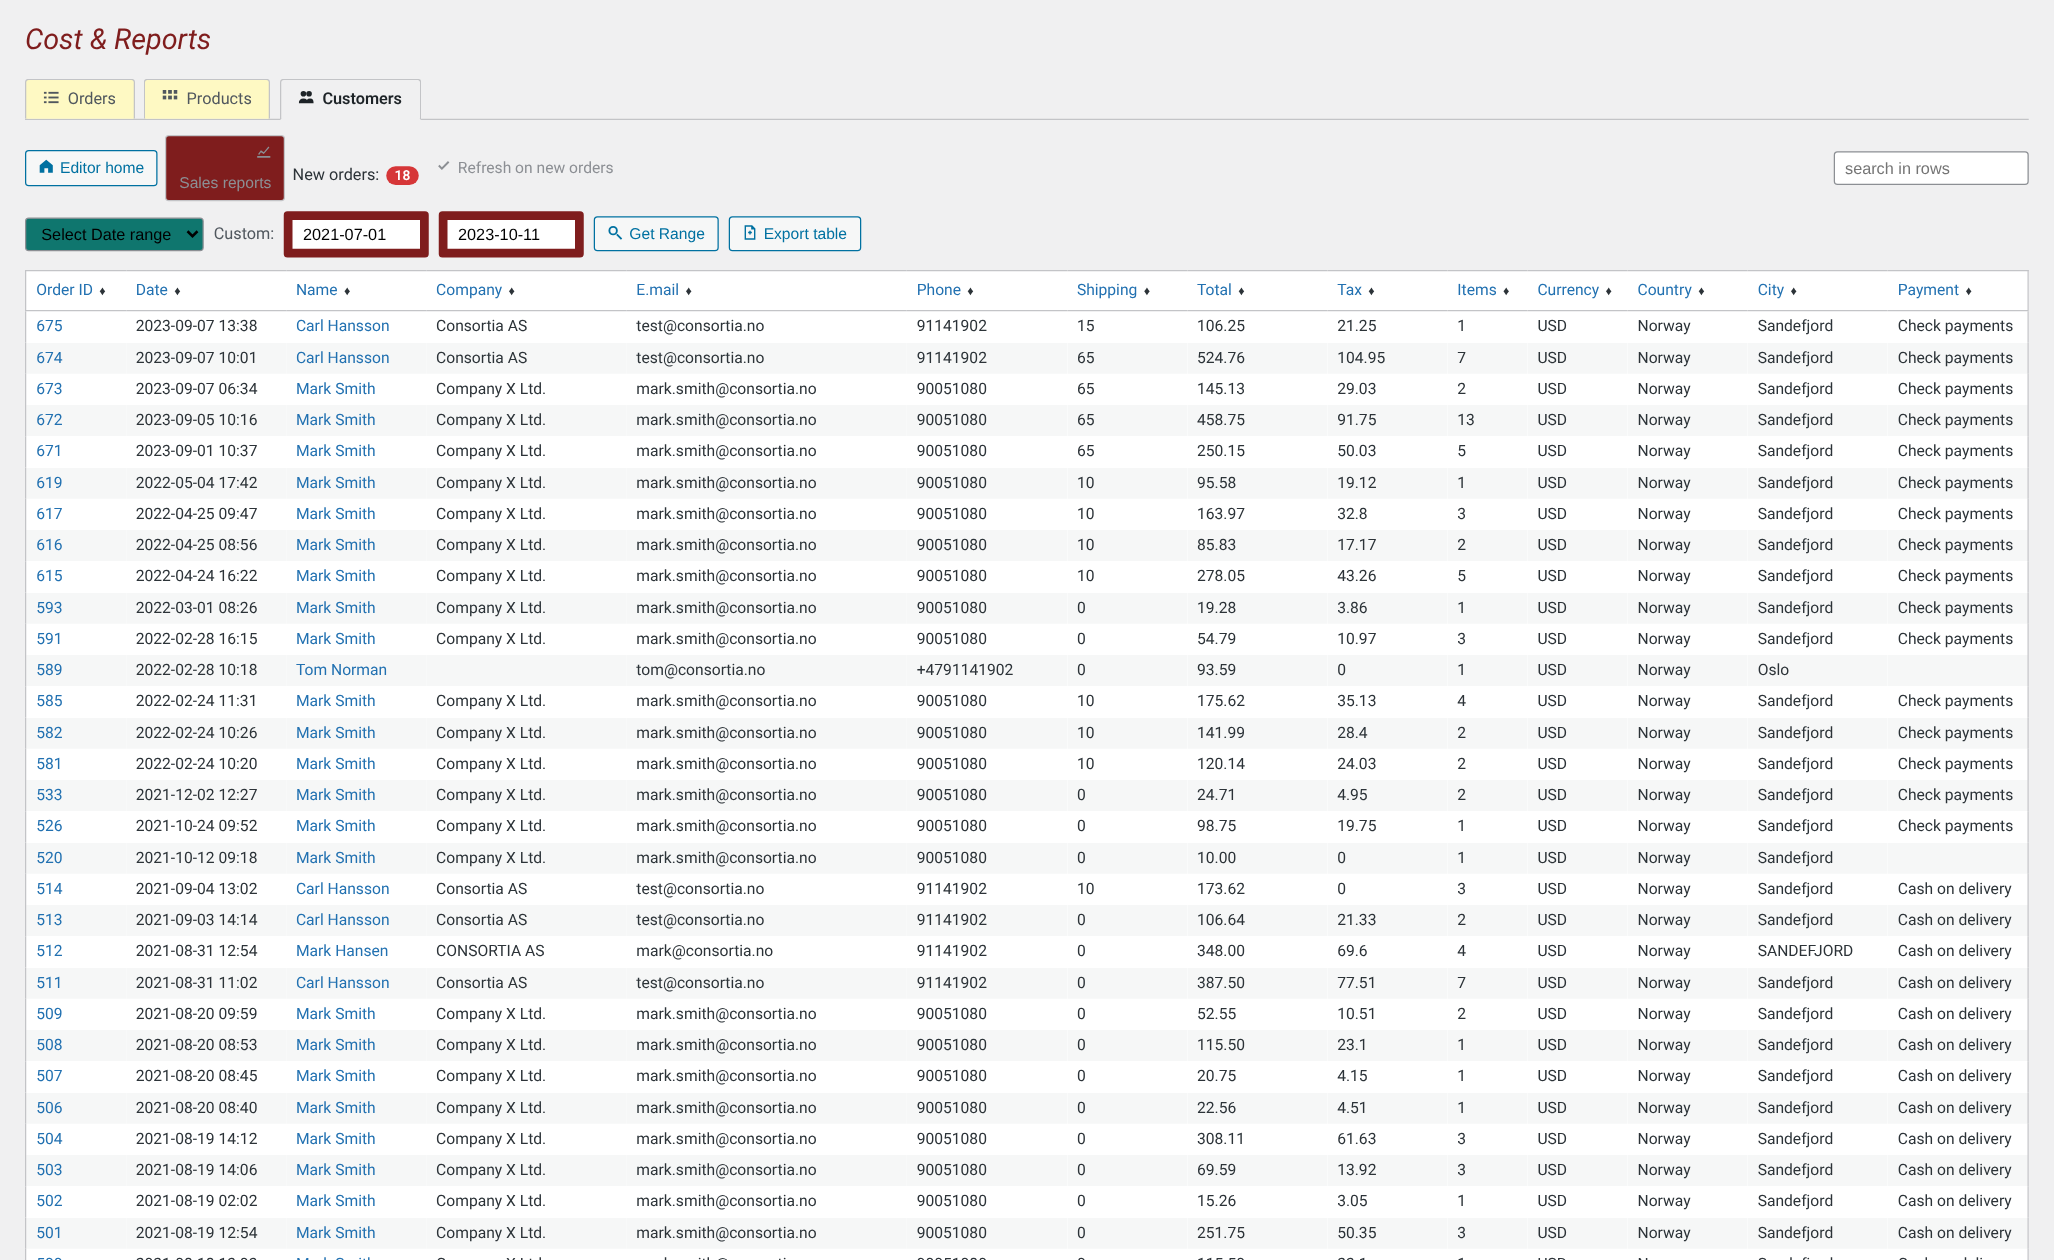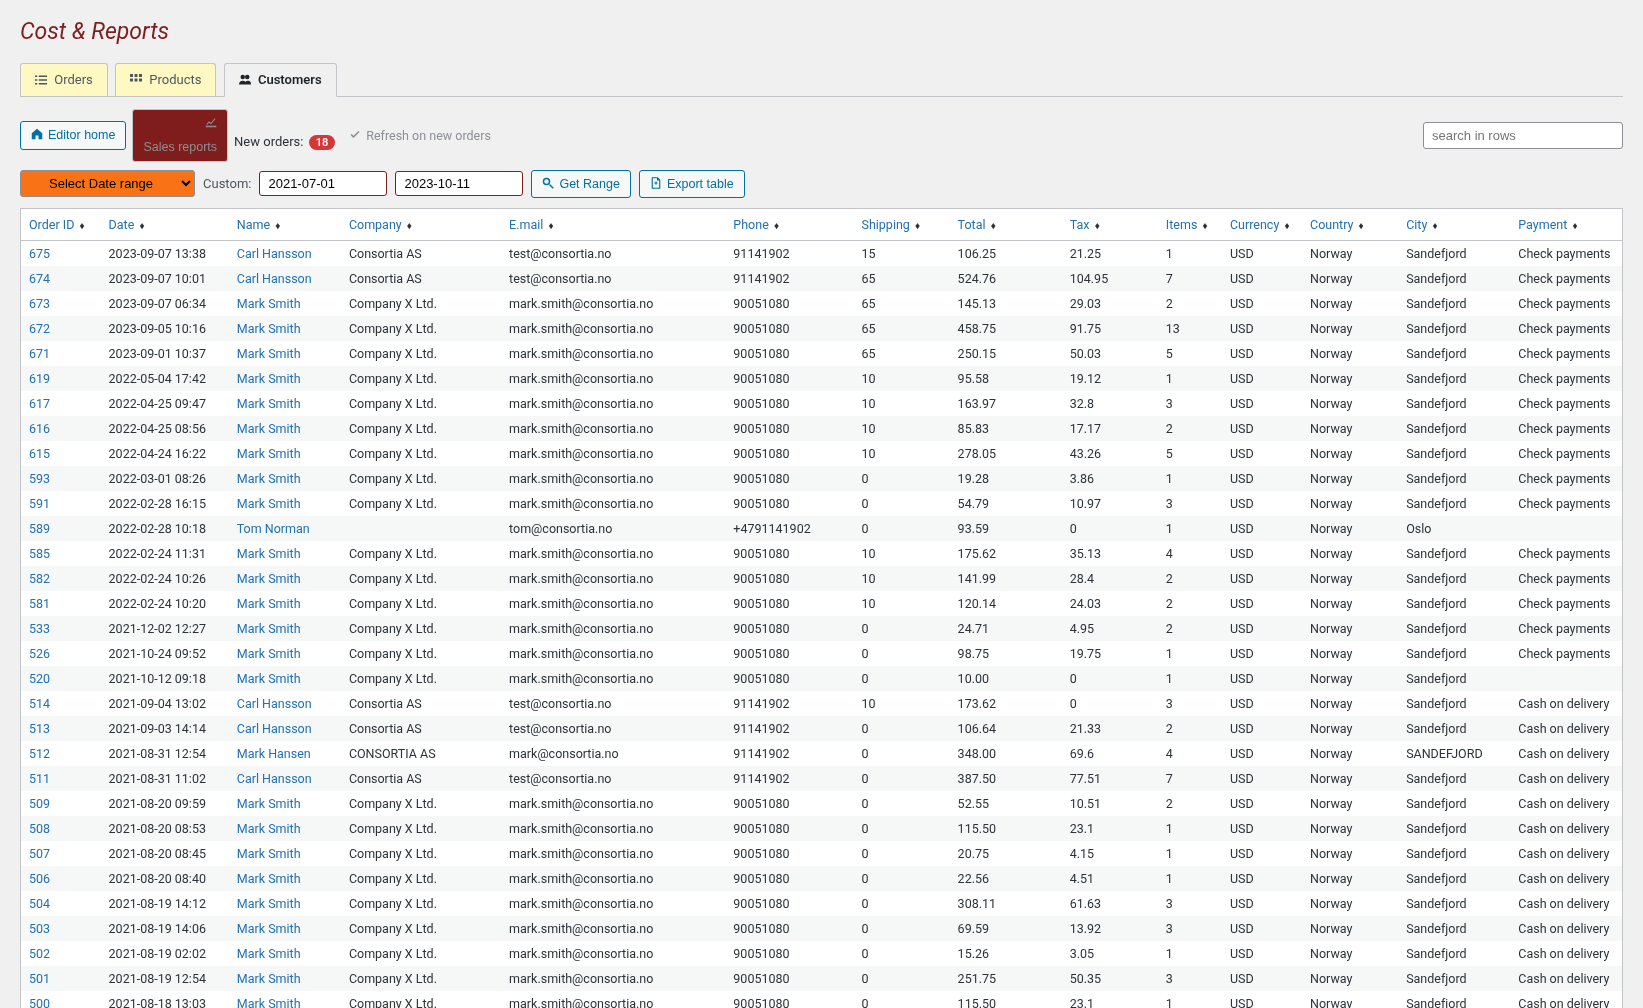--- a/index.html
+++ b/index.html
@@ -9,24 +9,24 @@
   .tab { display: inline-block; padding: 8px 14px; border: 1px solid #c3c4c7; border-bottom: none; margin-right: 4px; background: #fef9c3; color: #50575e; border-top-left-radius: 3px; border-top-right-radius: 3px; cursor: pointer; font-size: 13px; margin-bottom: -1px; }
   .tab.active { background: #f0f0f1; border-bottom: 1px solid #f0f0f1; font-weight: 600; color: #1d2327; }
   .tab .ticon { display: inline-block; margin-right: 4px; vertical-align: middle; }
   .toolbar { margin: 12px 0 8px 0; display: flex; align-items: center; gap: 6px; flex-wrap: wrap; }
   .btn { display: inline-flex; align-items: flex-end; gap: 5px; padding: 4px 10px; border: 1px solid #0071a1; border-radius: 3px; background: #f6f7f7; color: #0071a1; cursor: pointer; font-size: 12.5px; line-height: 1.5; }
   .btn-disabled { border-color: #c3c4c7; color: #8c8f94; cursor: default; background: #7f1d1d; flex-direction: column; }
   .no-border { border: none; background: transparent; margin-top: 13px; }
   .new-orders-badge { display: inline-block; background: #d63638; color: #fff; border-radius: 10px; padding: 1px 7px; font-size: 11px; font-weight: 600; margin-left: 2px; }
   .refresh { color: #8c8f94; margin-left: 8px; display: inline-flex; align-items: center; gap: 5px; font-size: 12.5px; }
   .search-box { margin-left: auto; }
-  .search-box input { border: 1px solid #8c8f94; border-radius: 3px; padding: 5px 8px; width: 200px; font-size: 13px; }
+  .search-box input { border: 1px solid #8c8f94; border-radius: 3px; padding: 5px 8px; width: 156px; font-size: 13px; }
   .row2 { margin: 6px 0 10px 0; display: flex; align-items: center; gap: 8px; flex-wrap: wrap; }
-  .select-range { padding: 4px 24px; border: 1px solid #8c8f94; border-radius: 3px; background: #f97316; font-size: 13px; min-width: 140px; }
-  .date-input { padding: 4px 8px; border: 1px solid #7f1d1d; border-radius: 3px; background: #fff; font-size: 13px; width: 128px; }
+  .select-range { padding: 4px 8px; border: 1px solid #8c8f94; border-radius: 3px; background: #0f766e; font-size: 13px; min-width: 140px; }
+  .date-input { padding: 4px 8px; border: 7px solid #7f1d1d; border-radius: 3px; background: #fff; font-size: 13px; width: 116px; }
   .custom-label { color: #50575e; font-size: 13px; }
   table { width: 100%; border-collapse: collapse; background: #fff; border: 1px solid #c3c4c7; table-layout: fixed; }
   thead th { text-align: left; padding: 8px 8px; font-size: 12.5px; font-weight: 400; color: #2271b1; border-bottom: 1px solid #c3c4c7; background: #fff; white-space: nowrap; }
   thead th .sort { color: #2c3338; margin-left: 2px; font-size: 10px; }
   tbody td { padding: 5px 8px; font-size: 12.5px; border-top: 0; white-space: nowrap; overflow: hidden; text-overflow: ellipsis; }
   tbody tr:nth-child(even) { background: #f6f7f7; }
   tbody tr:nth-child(odd) { background: #fff; }
   .link { color: #2271b1; cursor: pointer; }
   tfoot td { padding: 7px 8px; font-size: 12.5px; border-top: 1px solid #c3c4c7; background: #fff; }
   .icon-svg { width: 12px; height: 12px; display: inline-block; vertical-align: -1px; }

